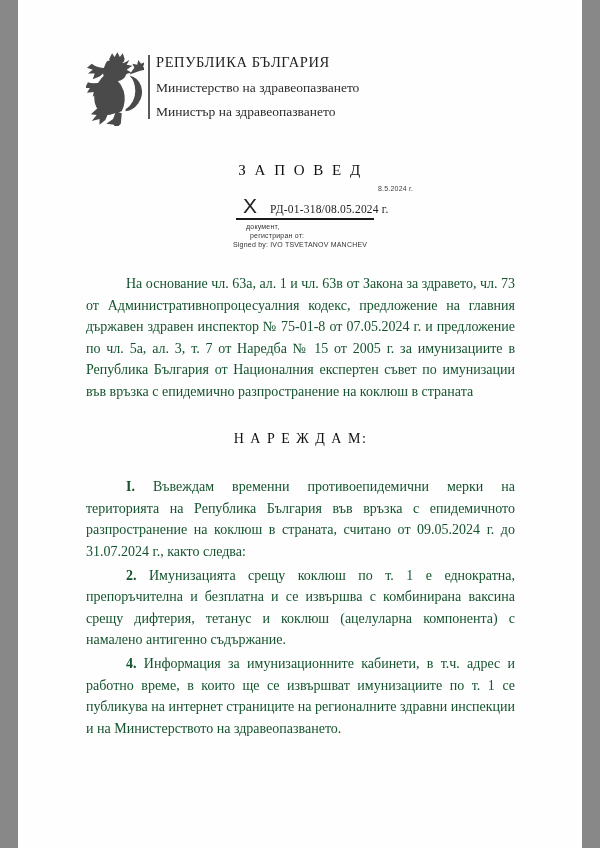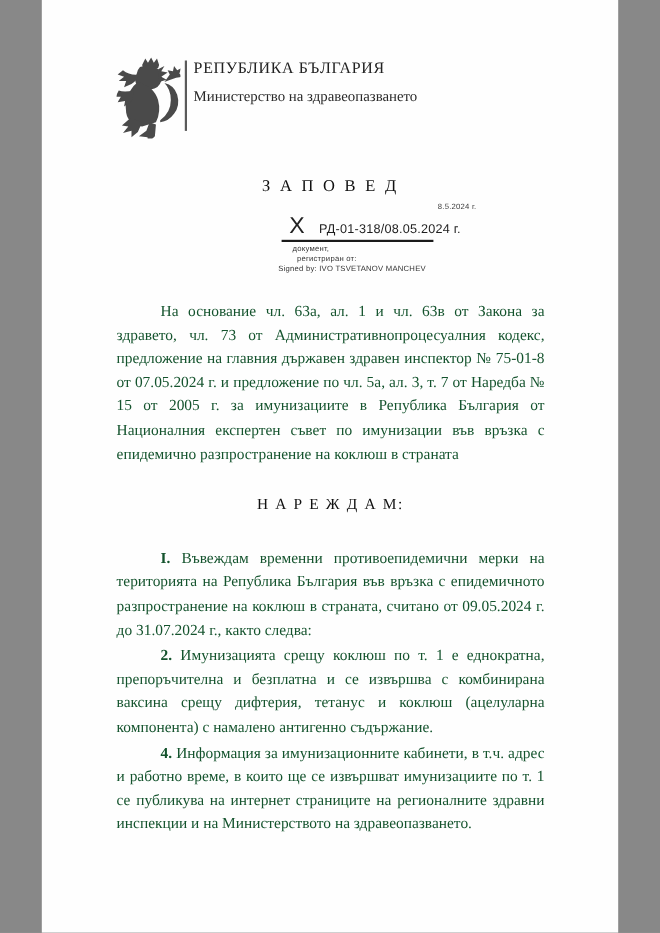--- a/index.html
+++ b/index.html
@@ -1,18 +1,18 @@
 <!DOCTYPE html>
 <html><head>
 <meta charset="utf-8">
 <style>
   html, body { margin: 0; padding: 0; background: #888; }
   .page {
     position: relative;
-    width: 524px;
+    width: 564px;
     height: 848px;
     margin: 0 auto;
     background: #fefefe;
     color: #1b1b1b;
     font-family: "Liberation Serif", serif;
     box-sizing: border-box;
     padding: 50px 67px 40px 68px;
     overflow: hidden;
   }
 
@@ -60,21 +60,21 @@
     font-size: 7px; color: #3d3d3d; letter-spacing: 0.2px;
   }
   .sig-row {
     position: absolute; left: 0; top: 10px;
     display: flex; align-items: baseline;
   }
   .sig-x {
     font-size: 21px; font-weight: 400; color: #222;
     margin: 0 13px 0 7px; line-height: 1;
   }
-  .sig-number { font-size: 11.5px; color: #1f1f1f; letter-spacing: 0.2px; }
+  .sig-number { font-size: 11.5px; color: #1f1f1f; letter-spacing: 0.2px; font-family: Liberation Serif, serif; }
   .sig-underline {
     position: absolute; left: 0; top: 33px;
     width: 138px; height: 1.6px; background: #1a1a1a;
   }
   .sig-small { position: absolute; font-size: 7px; color: #333; letter-spacing: 0.2px; }
   .s1 { left: 10px; top: 38px; }
   .s2 { left: 14px; top: 47px; }
   .s3 { left: -3px; top: 56px; }
 
   
@@ -121,20 +121,21 @@
 
           <path d="M41 59 q10 -7 10 -19 q0 -10 -6 -16 q9 2 12 11 q3 10 -3 18 q-5 7 -13 8 z"></path>
           <path d="M45 23 l5 -7 -2 -4 5 1 1 -5 3 4 4 -2 -2 5 3 3 -6 1 q-6 2 -11 4 z"></path>
         </g>
       </svg>
     </div>
     <div class="lh-divider"></div>
     <div class="lh-text">
       <div class="lh1">РЕПУБЛИКА БЪЛГАРИЯ</div>
       <div class="lh2">Министерство на здравеопазването</div>
+      <div class="lh3">Министър на здравеопазването</div>
     </div>
   </header>
 
   <h1 class="doc-title">З А П О В Е Д</h1>
 
   <div class="sig-block">
     <div class="sig-date">8.5.2024 г.</div>
     <div class="sig-row">
       <span class="sig-x">X</span>
       <span class="sig-number">РД-01-318/08.05.2024 г.</span>

